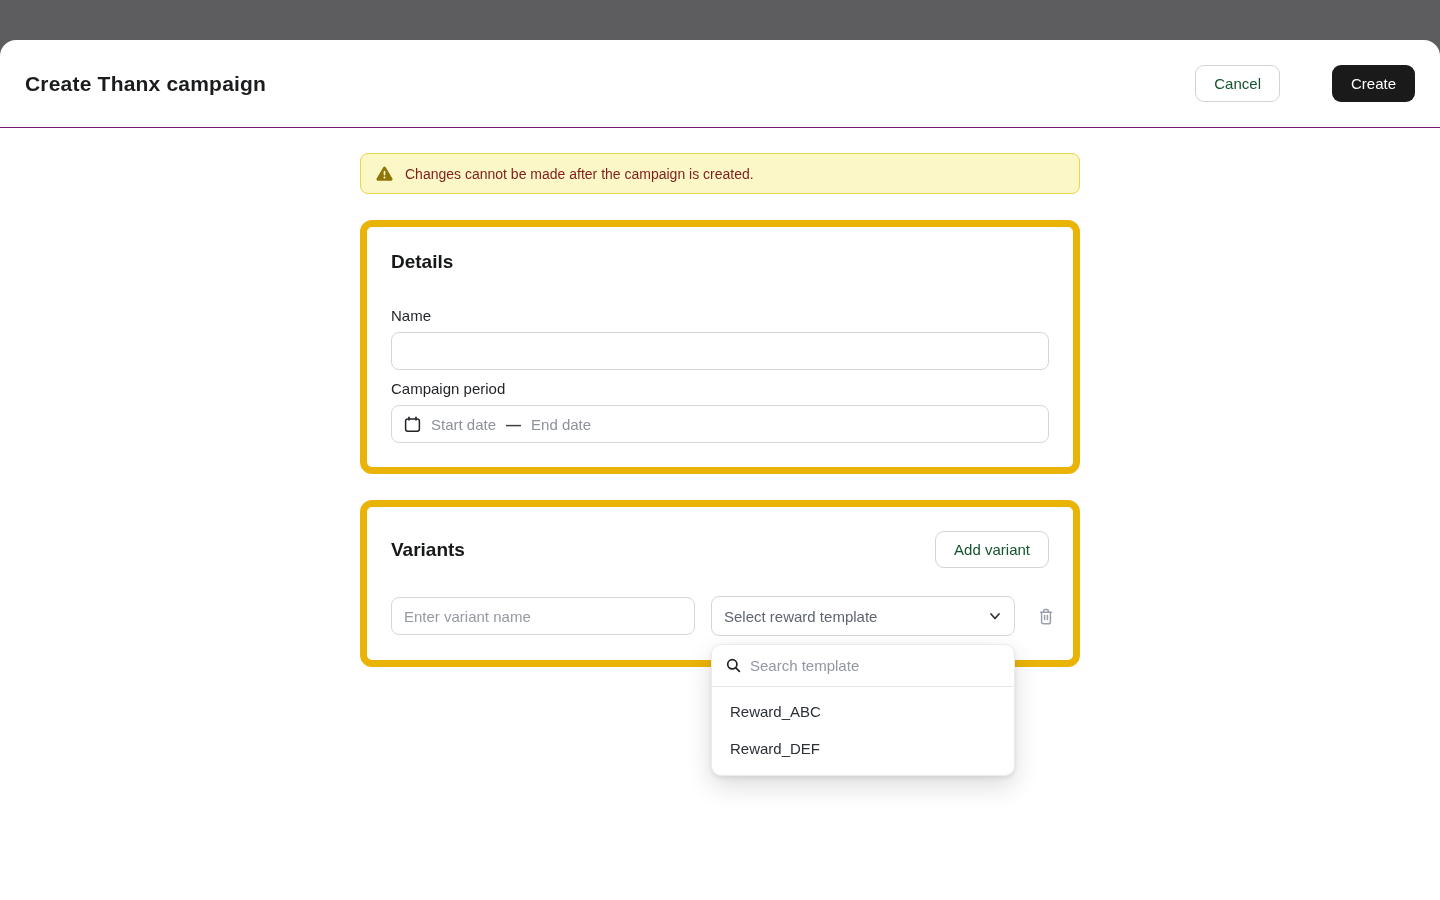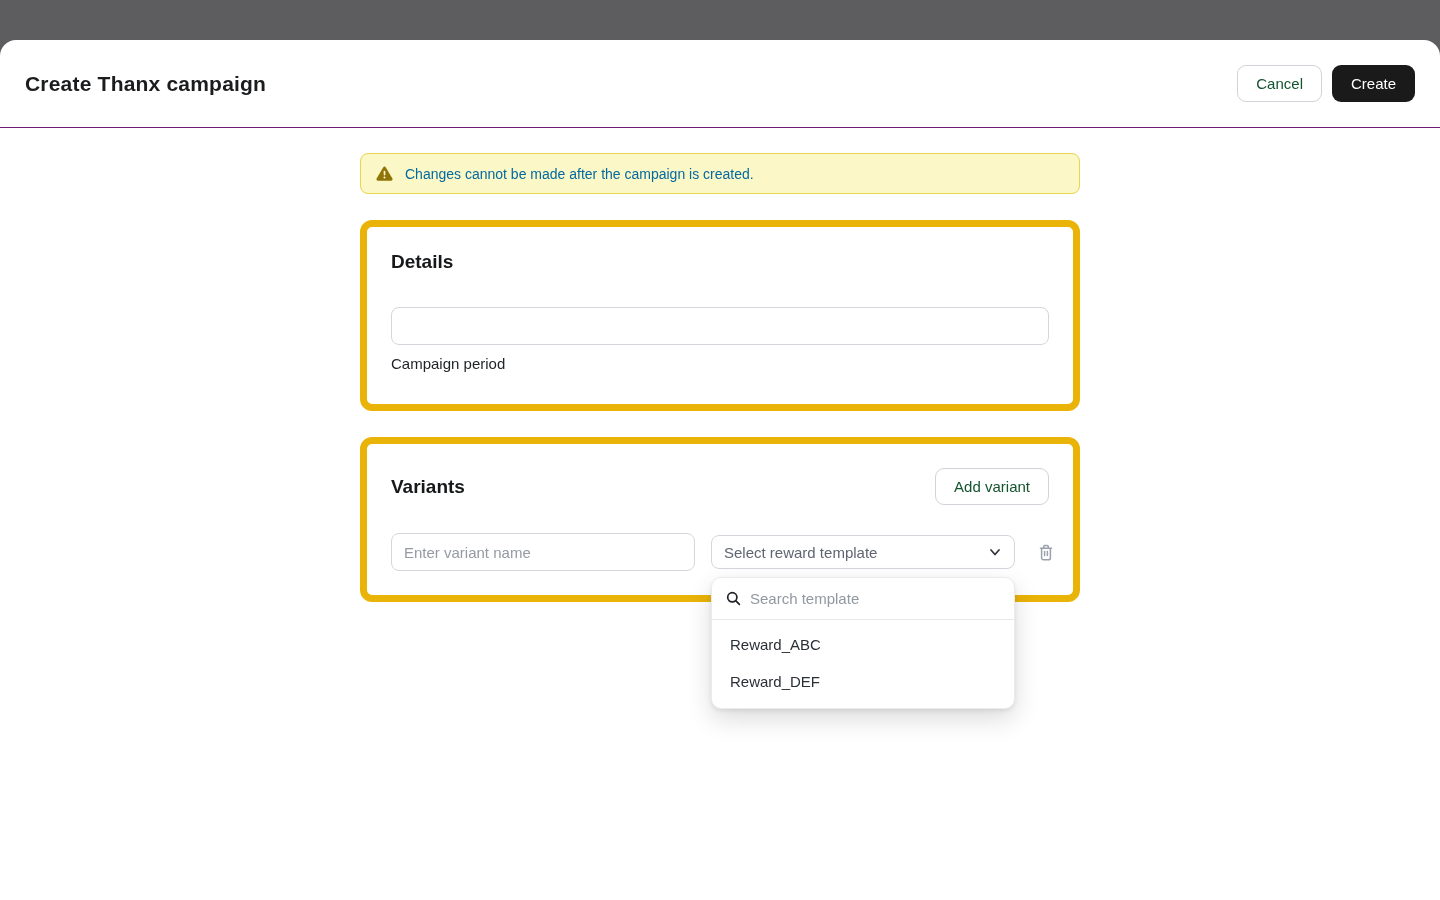--- a/index.html
+++ b/index.html
@@ -27,34 +27,34 @@
   }
   .header-actions { margin-left: auto; display: flex; gap: 10px; }
   .btn {
     height: 37px; padding: 0 18px;
     border-radius: 9px; font-size: 15px; font-weight: 500;
     display: inline-flex; align-items: center; justify-content: center;
     cursor: pointer; border: 1px solid transparent;
     font-family: inherit;
   }
   .btn-secondary { background: #ffffff; border-color: #d0d4d9; color: #14532d; }
-  .btn-primary   { background: #1a1a1a; color: #ffffff; }
+  .btn-primary   { background: #1a1a1a; color: #ffffff; margin-left: 42px; }
 
   
   .content { width: 720px; margin: 0 auto; padding-top: 25px; }
 
   
   .banner {
     display: flex; align-items: center; gap: 12px;
     background: #fbf7c6;
     border: 1px solid #e7d64d;
     border-radius: 8px;
     height: 41px; padding: 0 15px;
   }
-  .banner-text { font-size: 14px; color: #0369a1; }
+  .banner-text { font-size: 14px; color: #7f1d1d; }
   .warn-icon { width: 17px; height: 15px; flex: 0 0 auto; display: block; }
 
   
   .card {
     margin-top: 26px;
     border: 7px solid #eab308;
     border-radius: 12px;
     background: #fff;
     padding: 24px;
   }
@@ -82,21 +82,21 @@
   .date-placeholder { font-size: 15px; color: #8d929b; }
   .date-sep { font-size: 15px; color: #3c4043; font-weight: 600; }
   .cal-icon { width: 17px; height: 17px; display: block; }
 
   
   .variants-head { display: flex; align-items: center; justify-content: space-between; }
   .variant-row { margin-top: 28px; display: flex; align-items: center; }
   .variant-name { width: 304px; flex: 0 0 auto; }
   .select-wrap { position: relative; width: 304px; margin-left: 16px; flex: 0 0 auto; }
   .select {
-    width: 100%; height: 34px;
+    width: 100%; height: 40px;
     border: 1px solid #d3d7dc; border-radius: 8px;
     padding: 0 12px; background: #fff;
     display: flex; align-items: center; justify-content: space-between;
     cursor: pointer;
   }
   .select-text { font-size: 15px; color: #5f6570; }
   .chev-icon { width: 14px; height: 14px; display: block; }
   .trash-btn {
     margin-left: 20px; background: none; border: none; cursor: pointer;
     padding: 2px; display: flex;
@@ -150,25 +150,36 @@
         <rect x="8.1" y="5" width="1.8" height="5" rx="0.9" fill="#fbf7c6"></rect>
         <circle cx="9" cy="12.2" r="1.1" fill="#fbf7c6"></circle>
       </svg>
       <span class="banner-text">Changes cannot be made after the campaign is created.</span>
     </div>
 
     <div class="card card-details">
       <h2>Details</h2>
 
       <div class="field-group">
+        <label class="field-label">Name</label>
         <input class="text-input" type="text" value="" style="">
       </div>
 
       <div class="field-group">
         <label class="field-label">Campaign period</label>
+        <div class="date-range">
+          <svg class="cal-icon" viewBox="0 0 17 17" fill="none" stroke="#1f2226" stroke-width="1.5" stroke-linecap="round">
+            <rect x="1.6" y="3" width="13.8" height="12.2" rx="2.2"></rect>
+            <line x1="5" y1="1.2" x2="5" y2="4"></line>
+            <line x1="12" y1="1.2" x2="12" y2="4"></line>
+          </svg>
+          <span class="date-placeholder">Start date</span>
+          <span class="date-sep">—</span>
+          <span class="date-placeholder">End date</span>
+        </div>
       </div>
     </div>
 
     <div class="card card-variants">
       <div class="variants-head">
         <h2>Variants</h2>
         <button class="btn btn-secondary">Add variant</button>
       </div>
 
       <div class="variant-row">

